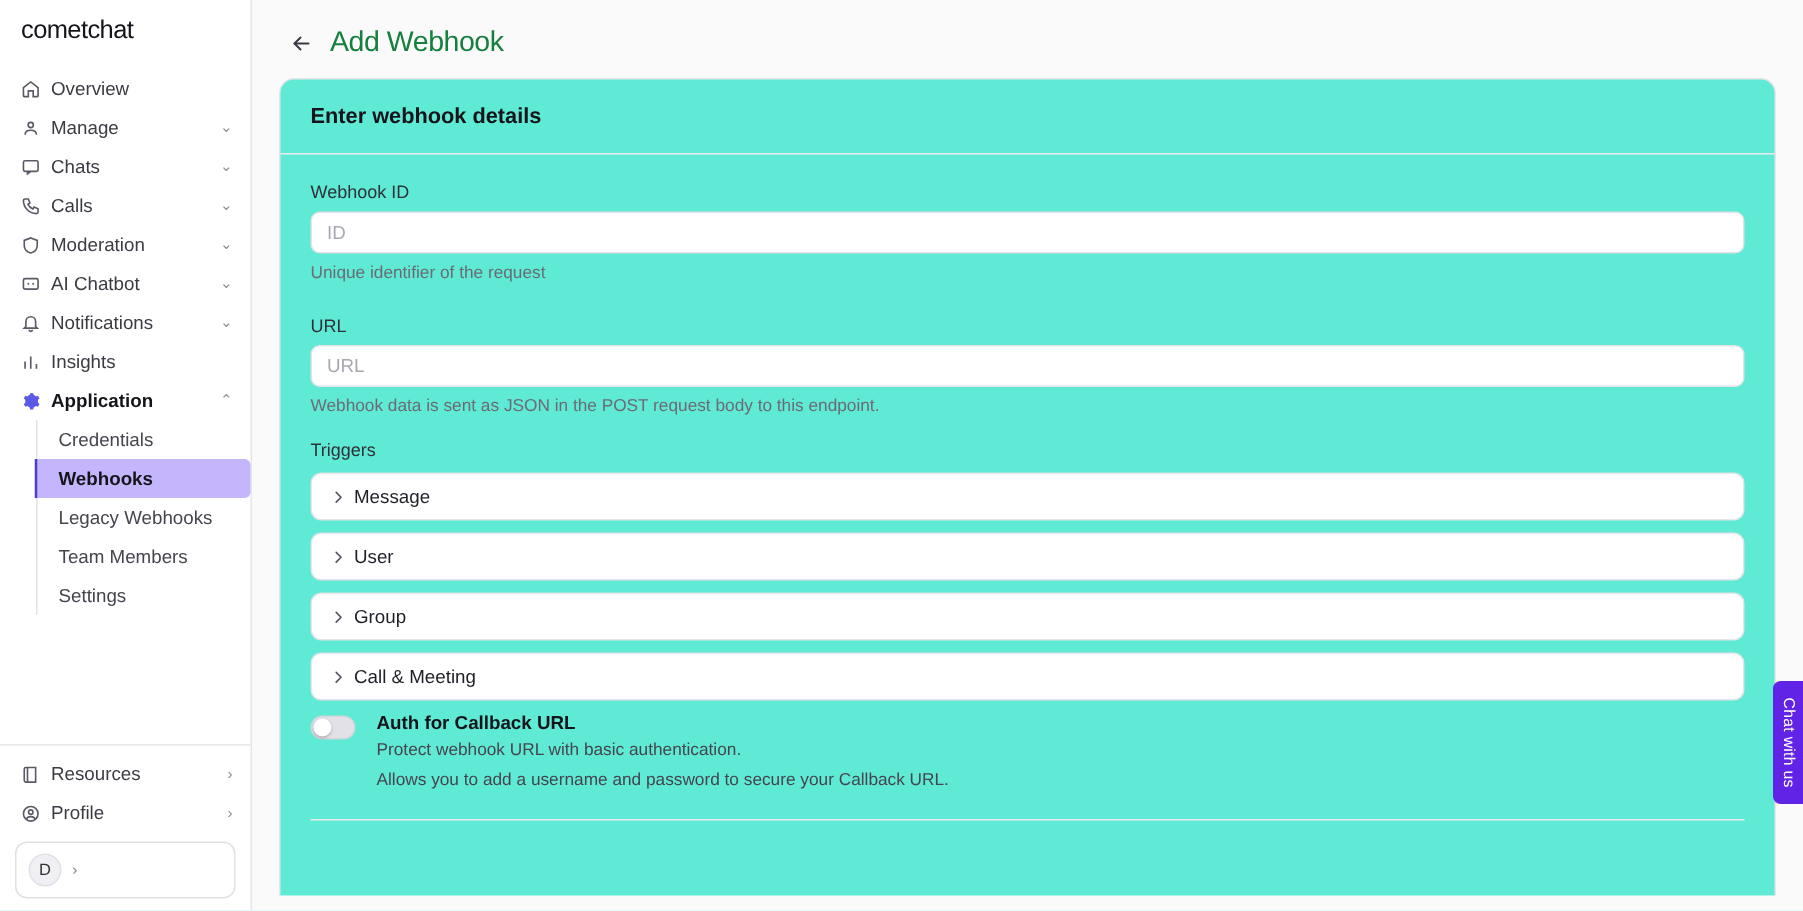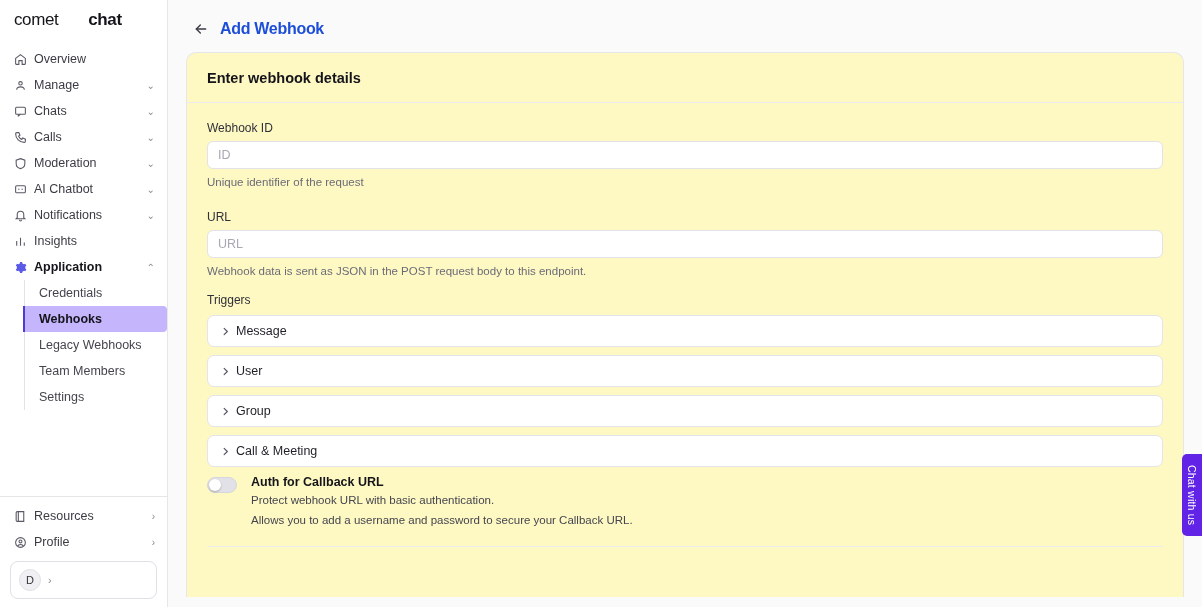--- a/index.html
+++ b/index.html
@@ -26,21 +26,21 @@
   .brand {
     height: 40px;
     display: flex;
     align-items: center;
     padding: 0 14px;
     font-size: 17px;
     letter-spacing: -0.4px;
     color: #15141a;
   }
   .brand .light { font-weight: 400; }
-  .brand .bold { font-weight: 700; padding-left: 30px; }
+  .brand .bold { font-weight: 400; }
 
   .nav { padding-top: 6px; flex: 0 0 auto; }
   .nav-item {
     display: flex;
     align-items: center;
     height: 26px;
     padding: 0 12px 0 14px;
     font-size: 12.5px;
     color: #3b3b44;
     cursor: pointer;
@@ -121,29 +121,29 @@
     padding: 18px 22px 12px 22px;
   }
   .back-btn {
     width: 22px; height: 22px;
     display: flex; align-items: center; justify-content: center;
     color: #3a3a44;
     cursor: pointer;
     margin-right: 8px;
   }
   .page-title {
-    font-size: 16px;
-    font-weight: 700;
+    font-size: 19px;
+    font-weight: 400;
     letter-spacing: -0.3px;
-    color: #1d4ed8;
+    color: #15803d;
   }
 
   .card {
     margin: 0 18px;
-    background: #fef9c3;
+    background: #5eead4;
     border: 1px solid #e6e6ea;
     border-radius: 10px 10px 0 0;
     border-bottom: none;
     min-height: 545px;
   }
   .card-head {
     padding: 17px 20px 16px;
     border-bottom: 1px solid #ececf0;
     font-size: 14.5px;
     font-weight: 700;

